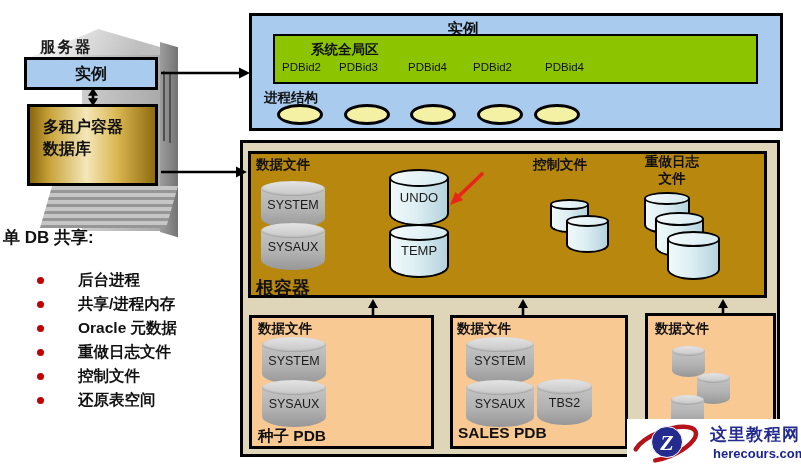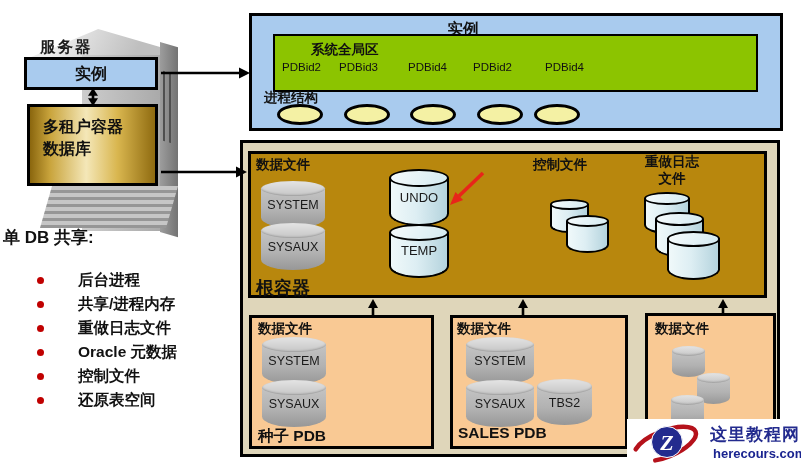--- a/index.html
+++ b/index.html
@@ -91,35 +91,35 @@
   <div id="share-list">
     <div class="share-title">单 DB 共享:</div>
     <div class="share-item">
       <span class="dot"></span>
       <span>后台进程</span></div>
     <div class="share-item">
       <span class="dot"></span>
       <span>共享/进程内存</span></div>
     <div class="share-item">
       <span class="dot"></span>
+      <span>Oracle 元数据</span></div>
+    <div class="share-item">
+      <span class="dot"></span>
       <span>重做日志文件</span></div>
-    <div class="share-item">
-      <span class="dot"></span>
-      <span>Oracle 元数据</span></div>
     <div class="share-item">
       <span class="dot"></span>
       <span>控制文件</span></div>
     <div class="share-item">
       <span class="dot"></span>
       <span>还原表空间</span></div>
   </div>
 
   <div class="panel blue" style="left:249px;top:13px;width:534px;height:118px;">
     <div class="lbl" style="left:151px;top:3px;width:120px;text-align:center;font-size:15.5px;">实例</div>
-    <div class="green-box" style="left:21px;top:18px;width:485px;height:58px;">
+    <div class="green-box" style="left:21px;top:18px;width:485px;height:50px;">
       <div class="lbl" style="left:36px;top:5px;font-size:13.5px;">系统全局区</div>
       <span class="abs" style="left:7px;top:25px;font-size:11.5px;">PDBid2</span>
       <span class="abs" style="left:64px;top:25px;font-size:11.5px;">PDBid3</span>
       <span class="abs" style="left:133px;top:25px;font-size:11.5px;">PDBid4</span>
       <span class="abs" style="left:198px;top:25px;font-size:11.5px;">PDBid2</span>
       <span class="abs" style="left:270px;top:25px;font-size:11.5px;">PDBid4</span>
     </div>
     <div class="lbl" style="left:12px;top:73px;font-size:13.5px;">进程结构</div>
     <div class="proc" style="left:25px;top:88px;"></div>
     <div class="proc" style="left:92px;top:88px;"></div>

